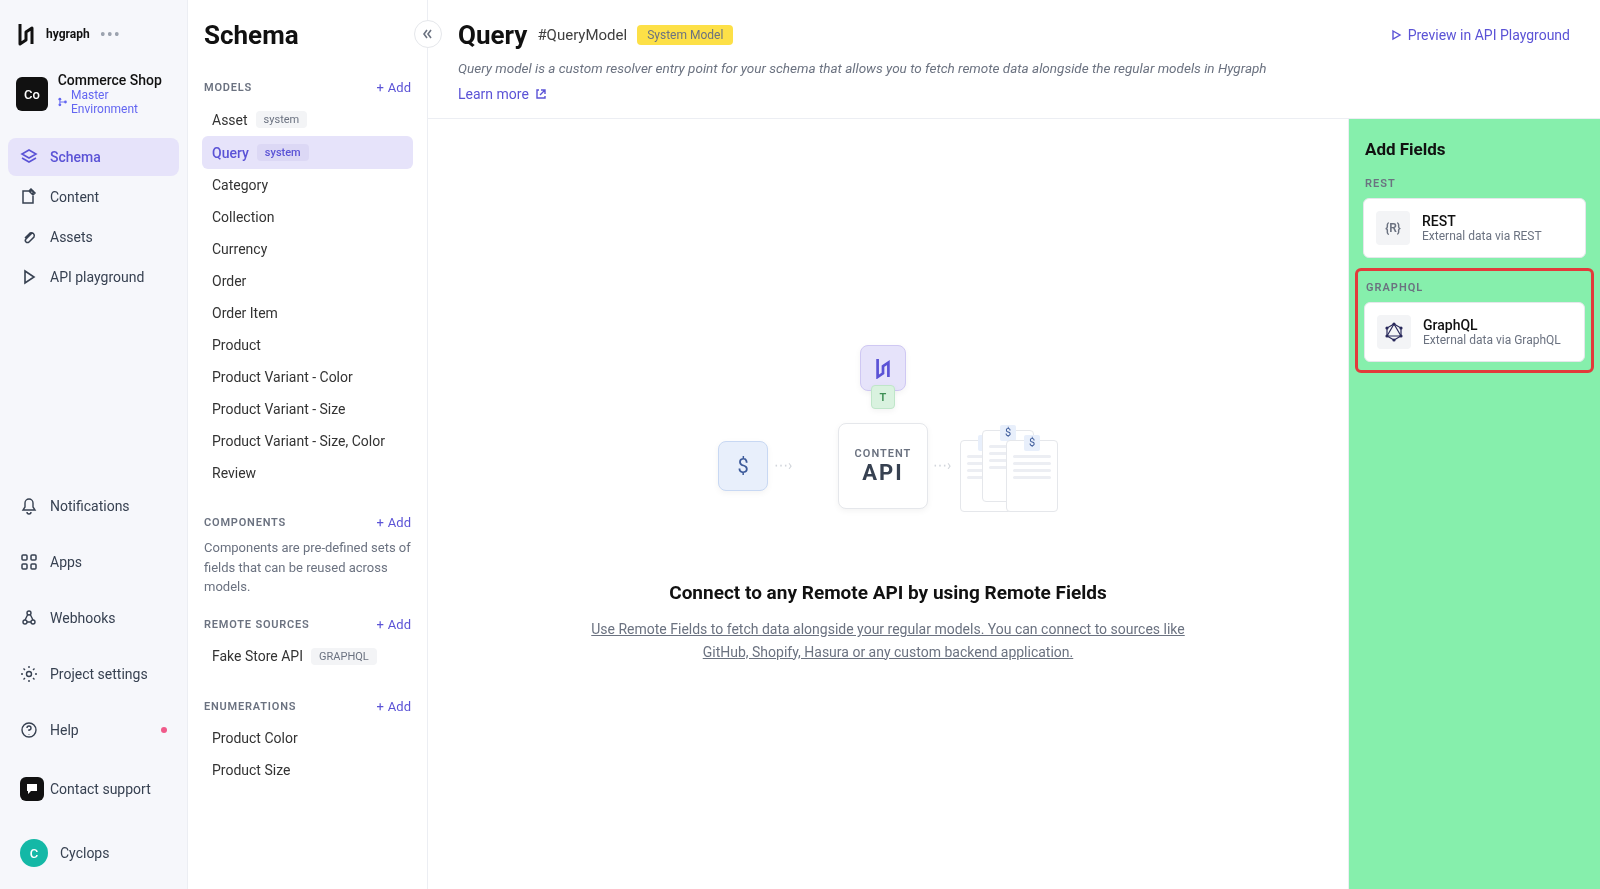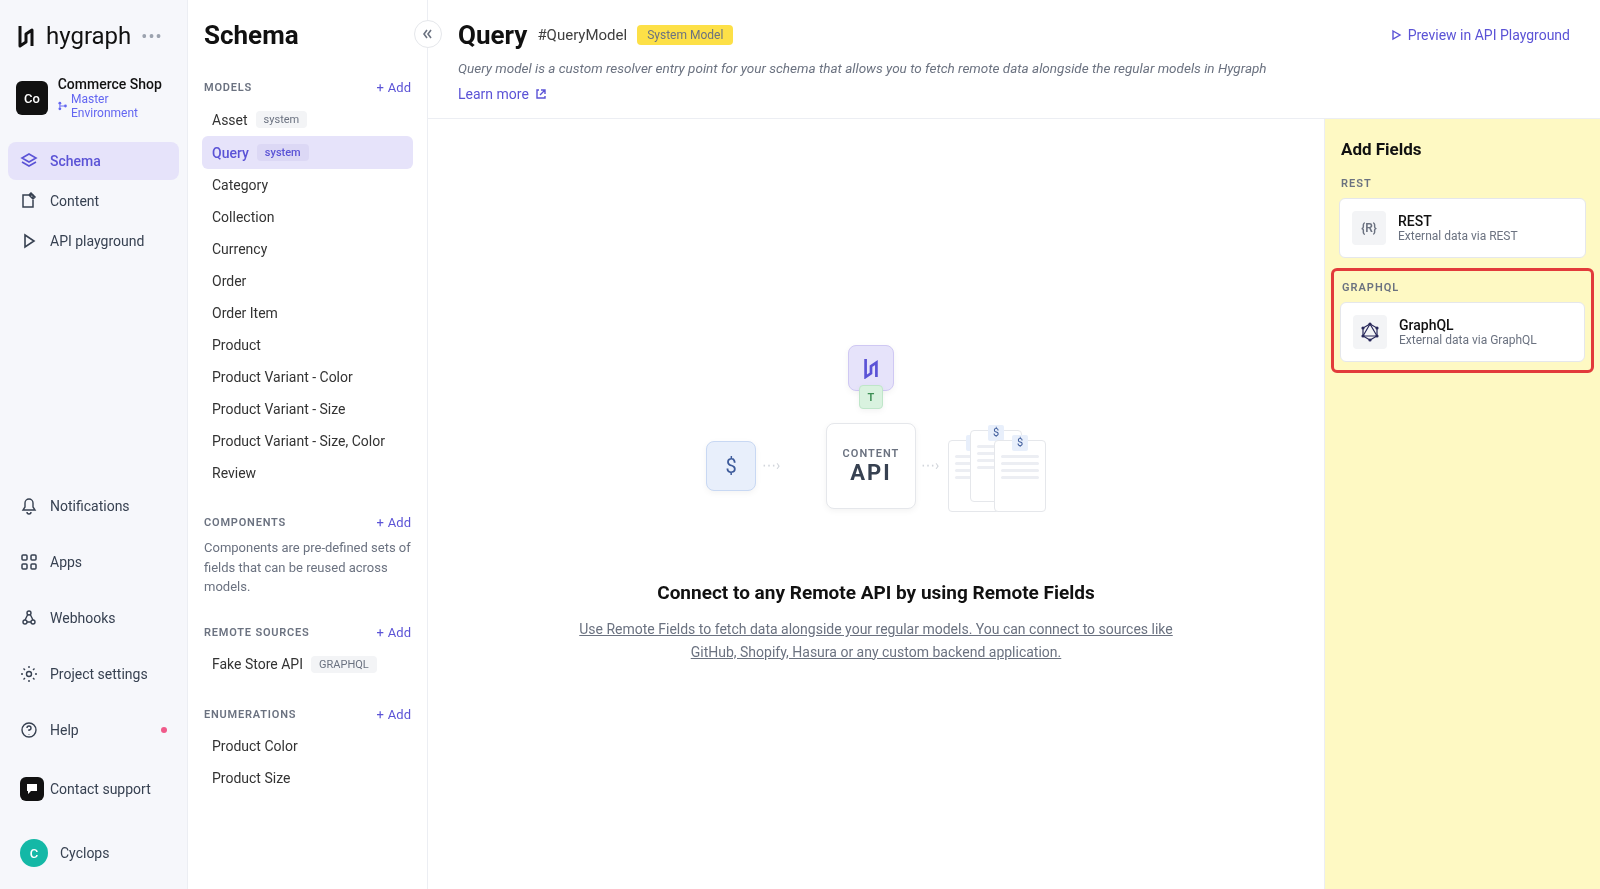--- a/index.html
+++ b/index.html
@@ -28,21 +28,21 @@
   .schema { width: 240px; border-right: 1px solid #eceef3; padding: 20px 14px; overflow-y:auto;}
   .schema h1 { font-size: 26px; font-weight: 700; margin-bottom: 30px; padding-left: 2px;}
   .sec-head { display:flex; align-items:center; justify-content:space-between; padding: 0 2px; margin-bottom: 8px;}
   .sec-title { font-size: 11px; font-weight: 600; letter-spacing: 0.8px; color: #6b7280; }
   .add-link { color: #5b53d6; font-size: 13px; display:flex; align-items:center; gap:4px; cursor:pointer;}
   .model-list { display:flex; flex-direction:column; gap:0; margin-bottom: 26px;}
   .model-item { padding: 8px 10px; border-radius: 6px; font-size: 14px; color: #333; cursor:pointer; display:flex;align-items:center;gap:8px;}
   .model-item.active { background: #e6e3fa; color:#5b53d6; font-weight:500;}
   .sys-tag { font-size: 11px; background:#f3f4f6; color:#6b7280; padding:2px 8px; border-radius: 4px;}
   .model-item.active .sys-tag { background:#dcd8f5; color:#5b53d6;}
-  .sec-desc { font-size: 13px; color: #6b7280; line-height: 1.5; padding: 0 2px; margin-bottom: 28px;}
+  .sec-desc { font-size: 13px; color: #6b7280; line-height: 1.5; padding: 0 2px; margin-bottom: 20px;}
   
   
   .main { flex:1; display:flex; flex-direction:column; position:relative;}
   .main-header { padding: 20px 30px 16px; border-bottom: 1px solid #eceef3; position: relative;}
   .collapse-btn { position:absolute; left:-14px; top:20px; width:28px;height:28px;border:1px solid #e5e7eb;border-radius:50%;background:#fff;display:flex;align-items:center;justify-content:center;color:#6b7280;cursor:pointer;font-size:12px;}
   .title-row { display:flex; align-items:center; gap:10px; flex-wrap:wrap;}
   .model-title { font-size: 26px; font-weight: 700;}
   .api-id { font-size: 15px; color: #404040;}
   .sm-tag { font-size: 12px; background:#fde047; color:#6b7280; padding:3px 10px; border-radius:4px;}
   .preview-link { margin-left:auto; color: #5b53d6; font-size: 14px; display:flex;align-items:center;gap:6px;cursor:pointer;}
@@ -60,21 +60,21 @@
   .d-t { width:24px;height:24px; left:153px; top:40px; background:#d9f2df; border-color:#bfe6c9;font-size:11px;color:#3d8f54;font-weight:600;border-radius:4px;}
   .d-stack { position:absolute; left:242px; top:85px; width:98px; height:78px;}
   .d-page { position:absolute; width:52px; height:72px; background:#fff; border:1px solid #e5e7eb; border-radius:4px; padding-top:10px;}
   .d-page::before{content:"$";display:block;text-align:center;font-size:11px;background:#e8effb;width:16px;height:16px;margin:-16px auto 4px;border-radius:2px;color:#3c5a9a;line-height:16px;}
   .d-line{height:3px;background:#eceef3;margin:4px 6px;border-radius:2px;}
   .d-arrow{position:absolute;color:#d1d5db;font-size:14px;}
   .empty h2 { font-size: 19px; font-weight: 700; margin-bottom: 14px; text-align:center;}
   .empty p { font-size: 14px; color:#6b7280; max-width: 640px; text-align:center; line-height:1.6;text-decoration:underline;}
   
   
-  .fields { width: 276px; border-left:1px solid #eceef3;background:#fef9c3; padding:20px 14px;}
+  .fields { width: 252px; border-left:1px solid #eceef3;background:#86efac; padding:20px 14px;}
   .fields h3{font-size:17px;font-weight:700;margin-bottom:18px;padding-left:2px;}
   .fcat{font-size:11px;font-weight:600;letter-spacing:1px;color:#6b7280;padding:0 2px 8px;}
   .fcard { background:#fff;border:1px solid #e5e7eb;border-radius:6px;padding:12px;display:flex;gap:12px;align-items:center;cursor:pointer;margin-bottom:18px;}
   .fcard .fic{width:34px;height:34px;background:#f3f4f6;border-radius:4px;display:flex;align-items:center;justify-content:center;font-size:12px;color:#6b7280;font-weight:600;}
   .fcard .ft{display:flex;flex-direction:column;}
   .fcard .fn{font-size:14px;font-weight:500;}
   .fcard .fd{font-size:12px;color:#6b7280;}
   .hl-wrap { border:3px solid #e23b3b; border-radius:6px; padding: 6px 6px 8px; margin: -8px -8px 10px;}
   .hl-wrap .fcat{padding-top:4px;}
   .hl-wrap .fcard{margin-bottom:0;}
@@ -83,21 +83,21 @@
   svg { display:block; }
 </style>
 </head>
 <body>
 
 <aside class="rail">
   <div class="logo-row">
     <svg width="20" height="24" viewBox="0 0 20 24">
         <path d="M4 2 L4 22 L10 18 L10 10 L16 6 L16 22" stroke="#111" stroke-width="3" fill="none" stroke-linejoin="round"></path>
       </svg>
-    <span style="font-weight:400;font-size:24px;">hygraph</span>
+    <span style="font-weight:700;font-size:12px;">hygraph</span>
     <span class="dots">•••</span>
   </div>
   <div class="proj">
     <div class="badge">Co</div>
     <div class="ptxt">
       <span class="pname">Commerce Shop</span>
       <span class="penv">
         <svg width="10" height="10" viewBox="0 0 10 10">
             <circle cx="2" cy="2" r="1.5" fill="#6366f1"></circle>
             <circle cx="2" cy="8" r="1.5" fill="#6366f1"></circle>
@@ -118,20 +118,28 @@
         </span>
       <span>Schema</span>
     </div>
     <div class="nav-item">
       <span class="ic">
           <svg width="18" height="18" viewBox="0 0 18 18">
             <path d="M3 3 H13 V15 H3 Z M11 1 L15 5 L13 7 L9 3 Z" fill="none" stroke="currentColor" stroke-width="1.5"></path>
           </svg>
         </span>
       <span>Content</span>
+    </div>
+    <div class="nav-item">
+      <span class="ic">
+          <svg width="18" height="18" viewBox="0 0 18 18">
+            <path d="M12 5 L6 11 A2 2 0 0 0 9 14 L14 9 A3 3 0 0 0 10 5 L5 10" fill="none" stroke="currentColor" stroke-width="1.5"></path>
+          </svg>
+        </span>
+      <span>Assets</span>
     </div>
     <div class="nav-item">
       <span class="ic">
           <svg width="18" height="18" viewBox="0 0 18 18">
             <path d="M5 3 L14 9 L5 15 Z" fill="none" stroke="currentColor" stroke-width="1.6"></path>
           </svg>
         </span>
       <span>API playground</span>
     </div>
   </nav>

